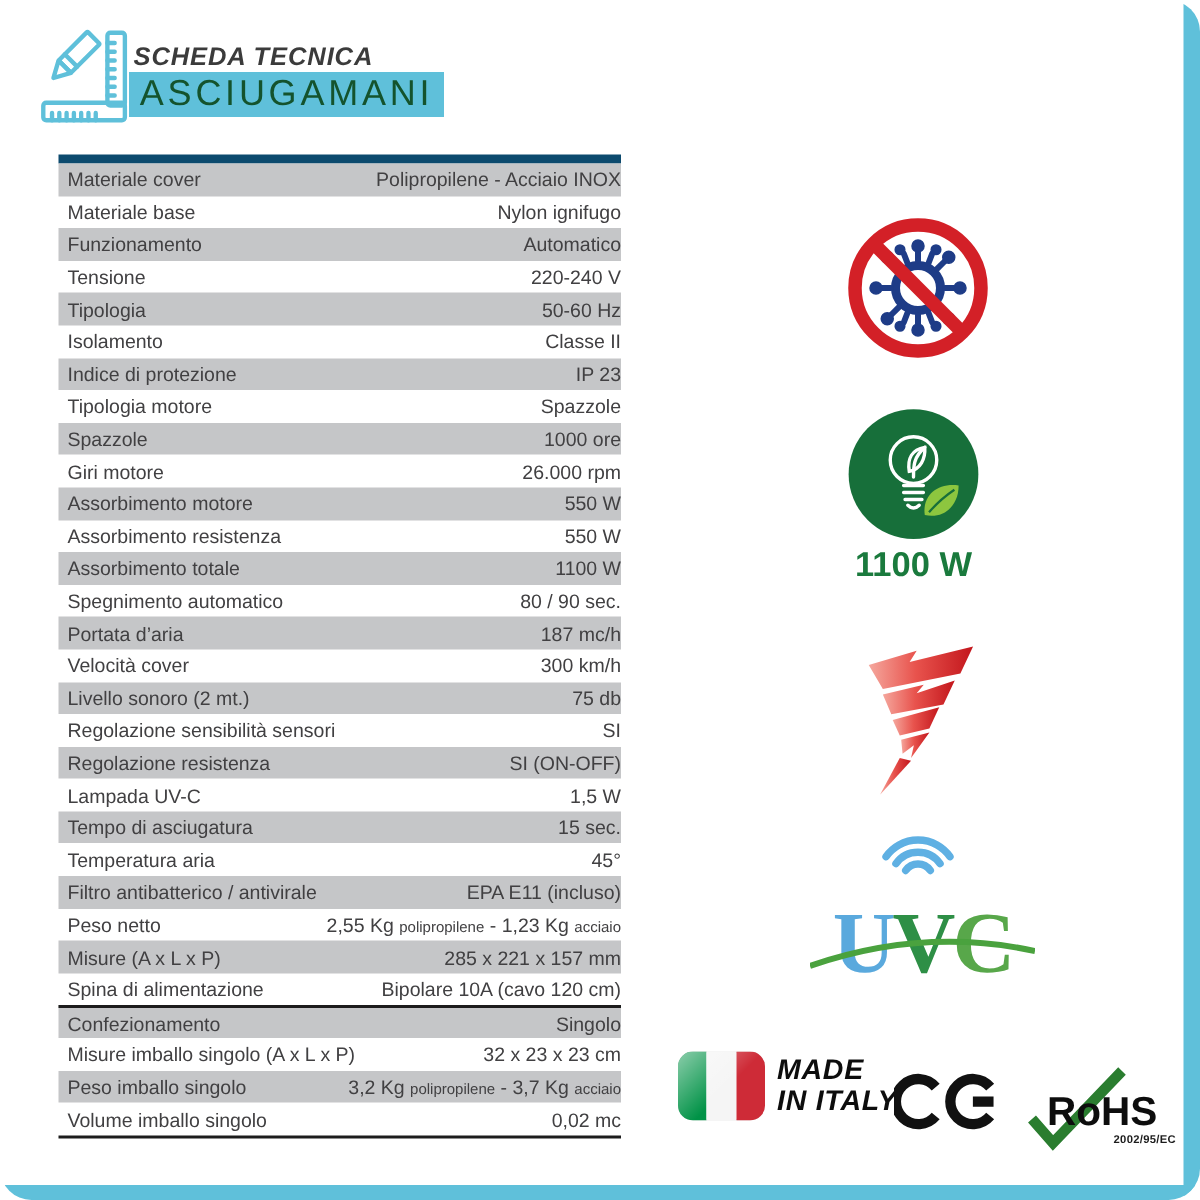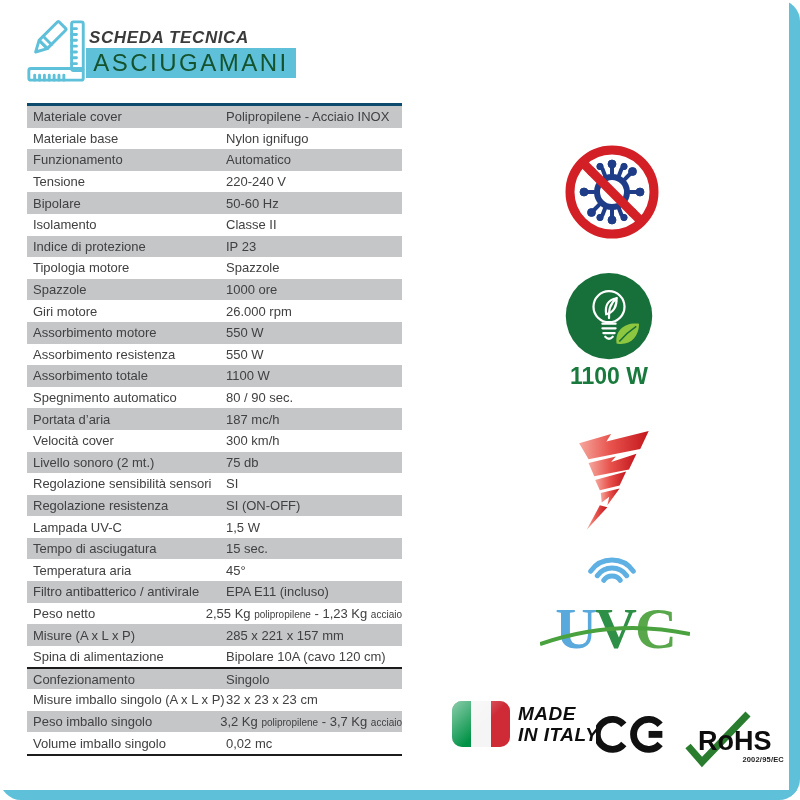--- a/index.html
+++ b/index.html
@@ -12,27 +12,27 @@
 
   
   .hdr-icon { position:absolute; left:24px; top:17px; width:68px; height:68px; }
   .hdr-title { position:absolute; left:89px; top:28px; font-size:17px; font-weight:bold; font-style:italic;
                color:#3b3b3b; letter-spacing:.6px; }
   .hdr-band { position:absolute; left:86px; top:48px; width:210px; height:30px; background:#5fc0da;
               display:flex; align-items:center; justify-content:center; }
   .hdr-band span { color:#14532d; font-size:24px; font-weight:normal; letter-spacing:2.5px; }
 
   
-  .spec { position:absolute; left:27px; top:103px; width:375px;
-          border-top:3px solid #0c4a6e; border-bottom:2px solid #1c1c1c; }
+  .spec { position:absolute; left:39px; top:103px; width:375px;
+          border-top:6px solid #0c4a6e; border-bottom:2px solid #1c1c1c; }
   .row { display:flex; height:21.6px; align-items:center; color:#414042; font-size:13px; }
   .row.shade { background:#c5c6c8; }
   .row.sep { border-top:2px solid #1c1c1c; }
   .cell.label { width:199px; padding-left:6px; white-space:nowrap; }
-  .cell.value { flex:1; white-space:nowrap; }
+  .cell.value { flex:1; white-space:nowrap;text-align:right; }
   .cell.value .small { font-size:10px; }
 
   
   .icon-novirus { position:absolute; left:562px; top:142px; width:100px; height:100px; }
   .icon-bulb    { position:absolute; left:562px; top:271px; width:94px;  height:94px; }
   .power-label  { position:absolute; left:549px; top:363px; width:120px; text-align:center;
                   color:#1a7a3d; font-size:23px; font-weight:bold; }
   .icon-tornado { position:absolute; left:566px; top:426px; width:94px; height:122px; }
   .icon-uvc     { position:absolute; left:540px; top:552px; width:150px; height:105px; }
 
@@ -86,21 +86,21 @@
       </div>
       <div class="row shade">
         <div class="cell label">Funzionamento</div>
         <div class="cell value">Automatico</div>
       </div>
       <div class="row">
         <div class="cell label">Tensione</div>
         <div class="cell value">220-240 V</div>
       </div>
       <div class="row shade">
-        <div class="cell label">Bipolare</div>
+        <div class="cell label">Tipologia</div>
         <div class="cell value">50-60 Hz</div>
       </div>
       <div class="row">
         <div class="cell label">Isolamento</div>
         <div class="cell value">Classe II</div>
       </div>
       <div class="row shade">
         <div class="cell label">Indice di protezione</div>
         <div class="cell value">IP 23</div>
       </div>

